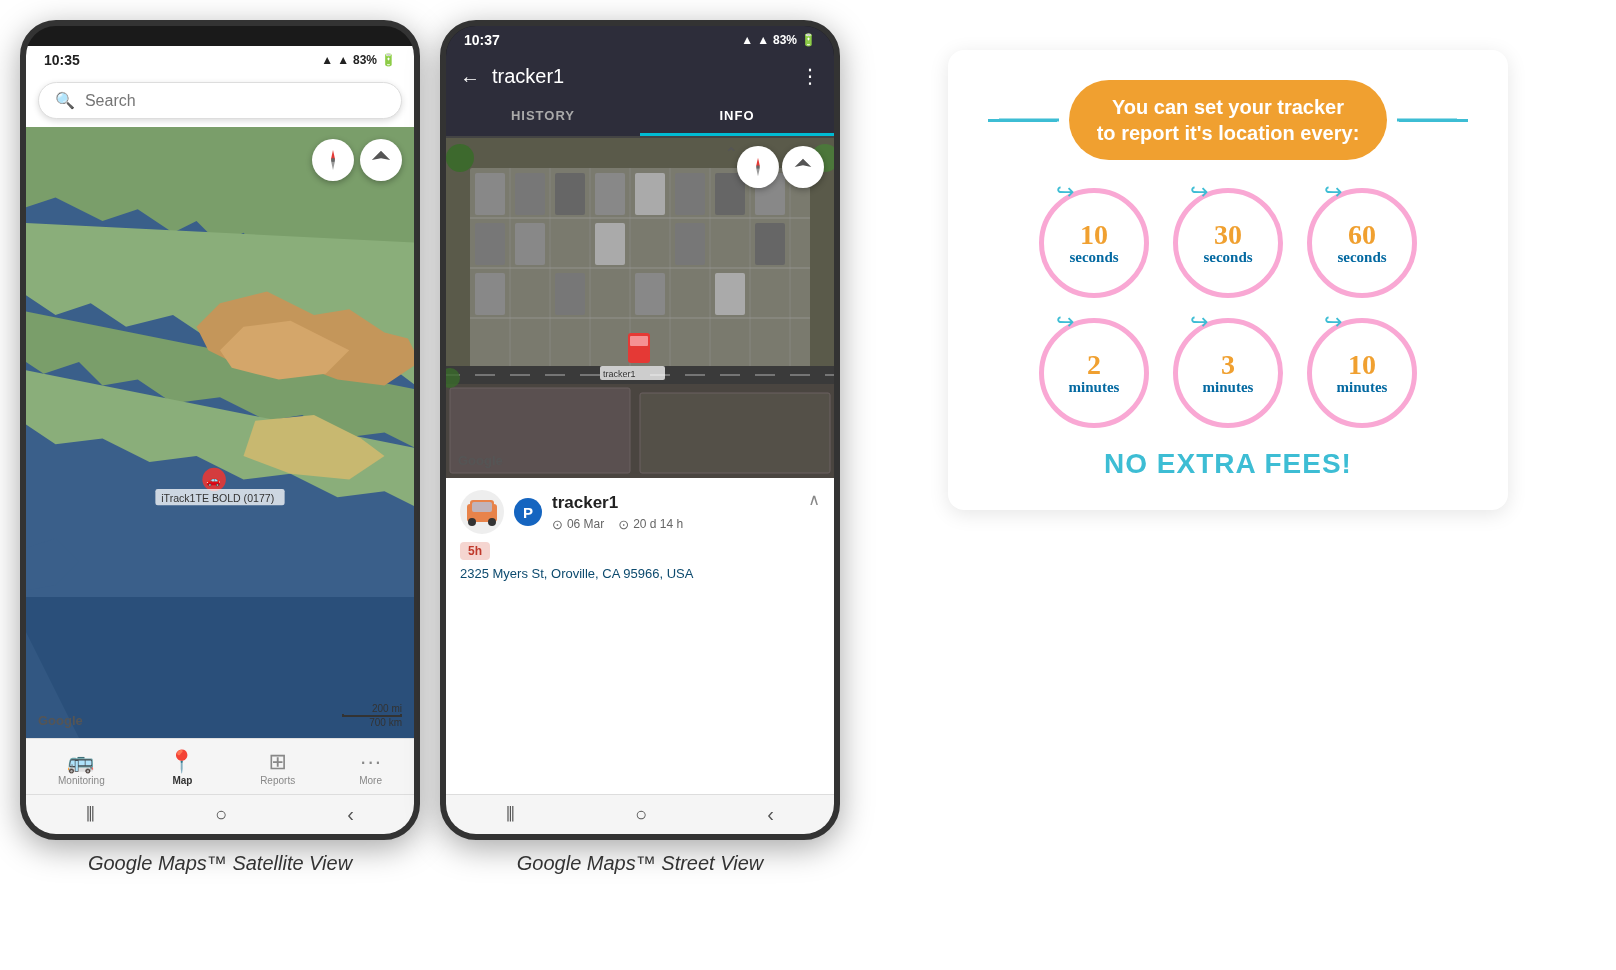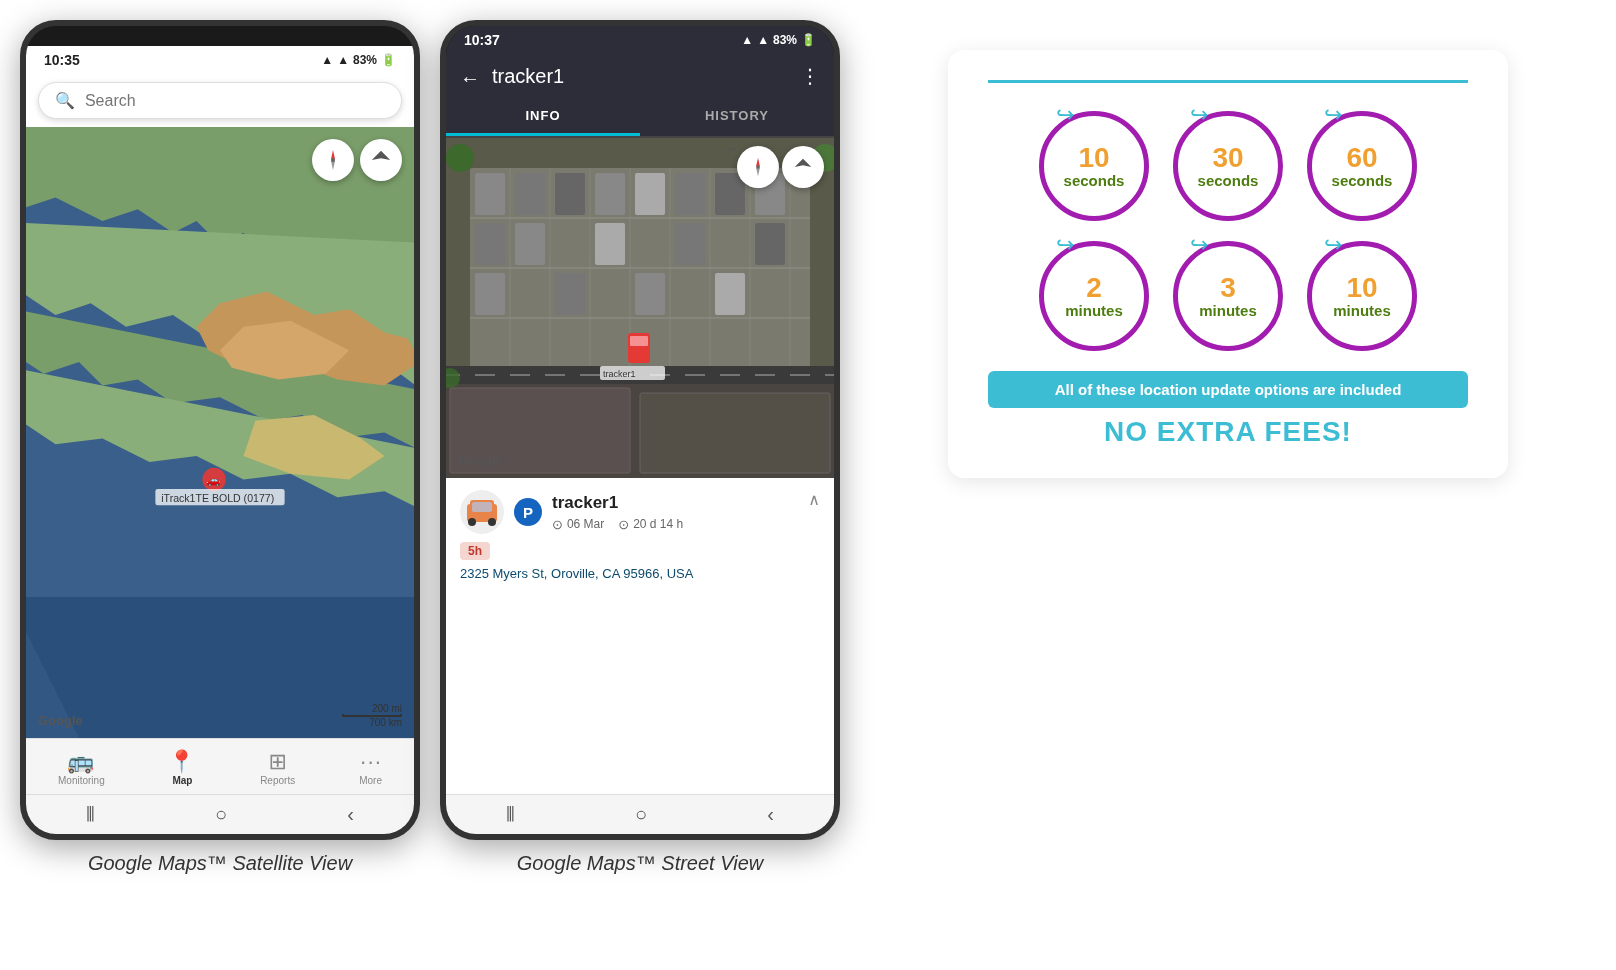--- a/index.html
+++ b/index.html
@@ -341,26 +341,27 @@
       display: flex;
       justify-content: center;
       gap: 24px;
       margin-bottom: 20px;
     }
 
     .time-circle {
       width: 110px;
       height: 110px;
       border-radius: 50%;
-      border: 5px solid #a21caf;
+      border: 5px solid #f9a8d4;
       display: flex;
       flex-direction: column;
       align-items: center;
       justify-content: center;
       position: relative;
+      font-family: Liberation Serif, serif;
     }
 
     .time-circle::before {
       content: '↩';
       position: absolute;
       top: -14px;
       left: 12px;
       font-size: 22px;
       color: #3dbdd4;
       transform: scaleX(-1);
@@ -368,21 +369,21 @@
 
     .time-number {
       font-size: 28px;
       font-weight: 700;
       color: #f0a030;
       line-height: 1;
     }
     .time-unit {
       font-size: 15px;
       font-weight: 600;
-      color: #4d7c0f;
+      color: #0369a1;
     }
 
     .included-banner {
       background: #3dbdd4;
       border-radius: 6px;
       padding: 10px 20px;
       text-align: center;
       margin: 12px 0 8px;
       color: #fff;
       font-size: 15px;
@@ -521,22 +522,22 @@
       </div>
     </div>
 
     <div class="app-header">
       <span class="back-arrow">←</span>
       <span class="tracker-name">tracker1</span>
       <span class="more-icon">⋮</span>
     </div>
 
     <div class="app-tabs">
+      <div class="app-tab">HISTORY</div>
       <div class="app-tab active">INFO</div>
-      <div class="app-tab">HISTORY</div>
     </div>
 
     <div class="street-map">
       <svg width="100%" height="100%" viewBox="0 0 400 340" xmlns="http://www.w3.org/2000/svg" preserveAspectRatio="xMidYMid slice">
 
         <rect width="400" height="340" fill="#5a5a4a"></rect>
 
         <rect x="30" y="30" width="340" height="200" fill="#7a7a6e" rx="2"></rect>
 
         <line x1="30" y1="80" x2="370" y2="80" stroke="#aaa" stroke-width="1" opacity="0.5"></line>
@@ -654,20 +655,26 @@
     </div>
   </div>
   <div class="phone-caption">Google Maps™ Street View</div>
 </div>
 
 <div class="infographic-section">
   <div class="infographic-card">
 
     <div style="position:relative; display:flex; align-items:center; margin-bottom:28px;">
       <div style="flex:1; height:3px; background:#3dbdd4;"></div>
+      <div class="infographic-title-box" style="flex-shrink:0; margin:0 12px;">
+        <div class="infographic-title">
+          <span>You can set your tracker</span><br>
+          <span>to report it's location every:</span>
+        </div>
+      </div>
       <div style="flex:1; height:3px; background:#3dbdd4;"></div>
     </div>
 
     <div class="circles-row">
       <div class="time-circle">
         <div class="time-number">10</div>
         <div class="time-unit">seconds</div>
       </div>
       <div class="time-circle">
         <div class="time-number">30</div>
@@ -687,18 +694,17 @@
       <div class="time-circle">
         <div class="time-number">3</div>
         <div class="time-unit">minutes</div>
       </div>
       <div class="time-circle">
         <div class="time-number">10</div>
         <div class="time-unit">minutes</div>
       </div>
     </div>
 
-    <div class="included-banner">All of these location update options are included</div>
 
     <div class="no-extra-fees">NO EXTRA FEES!</div>
 
   </div>
 </div>
 
 </body></html>

